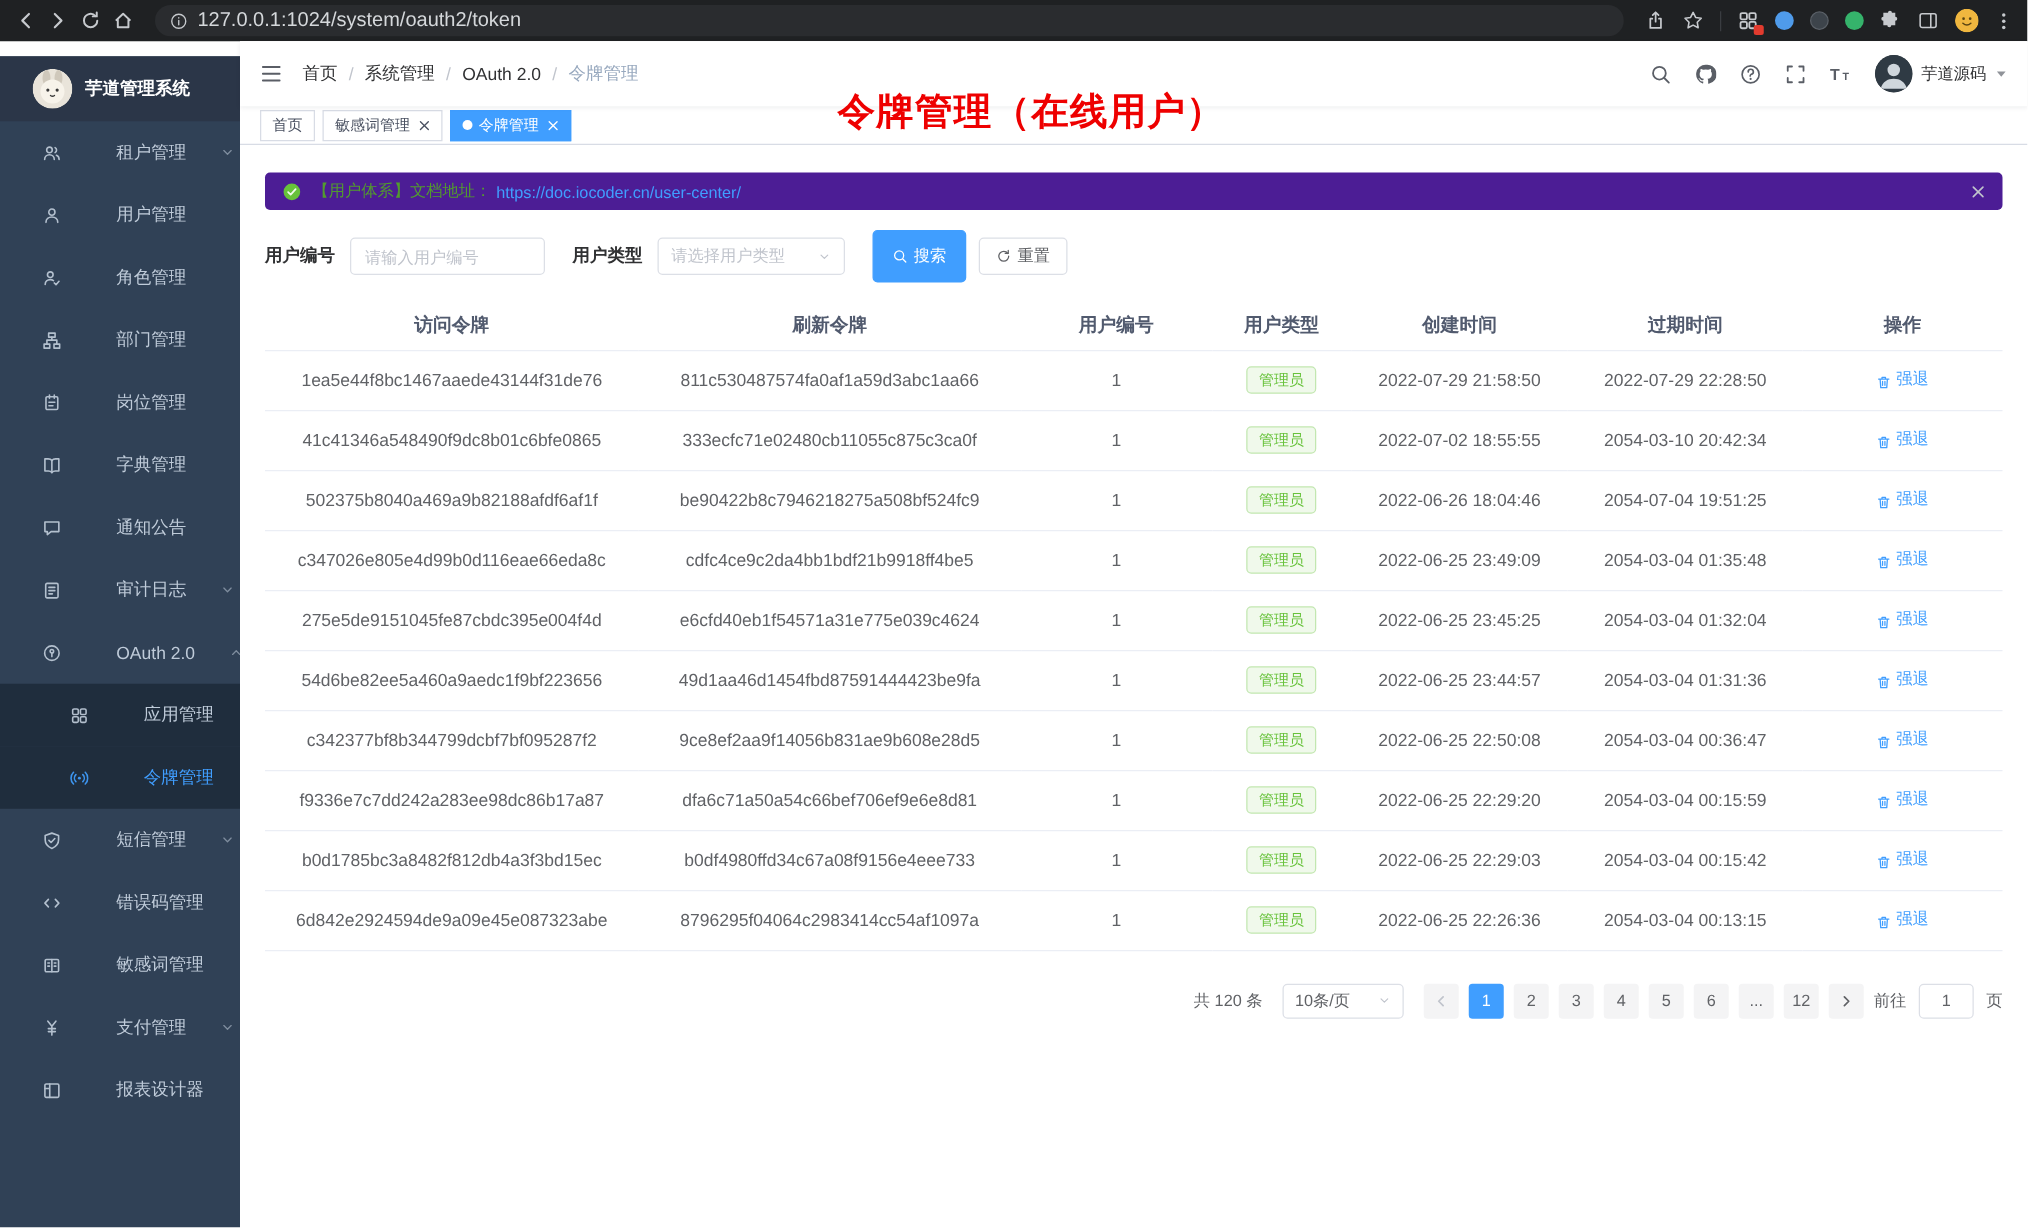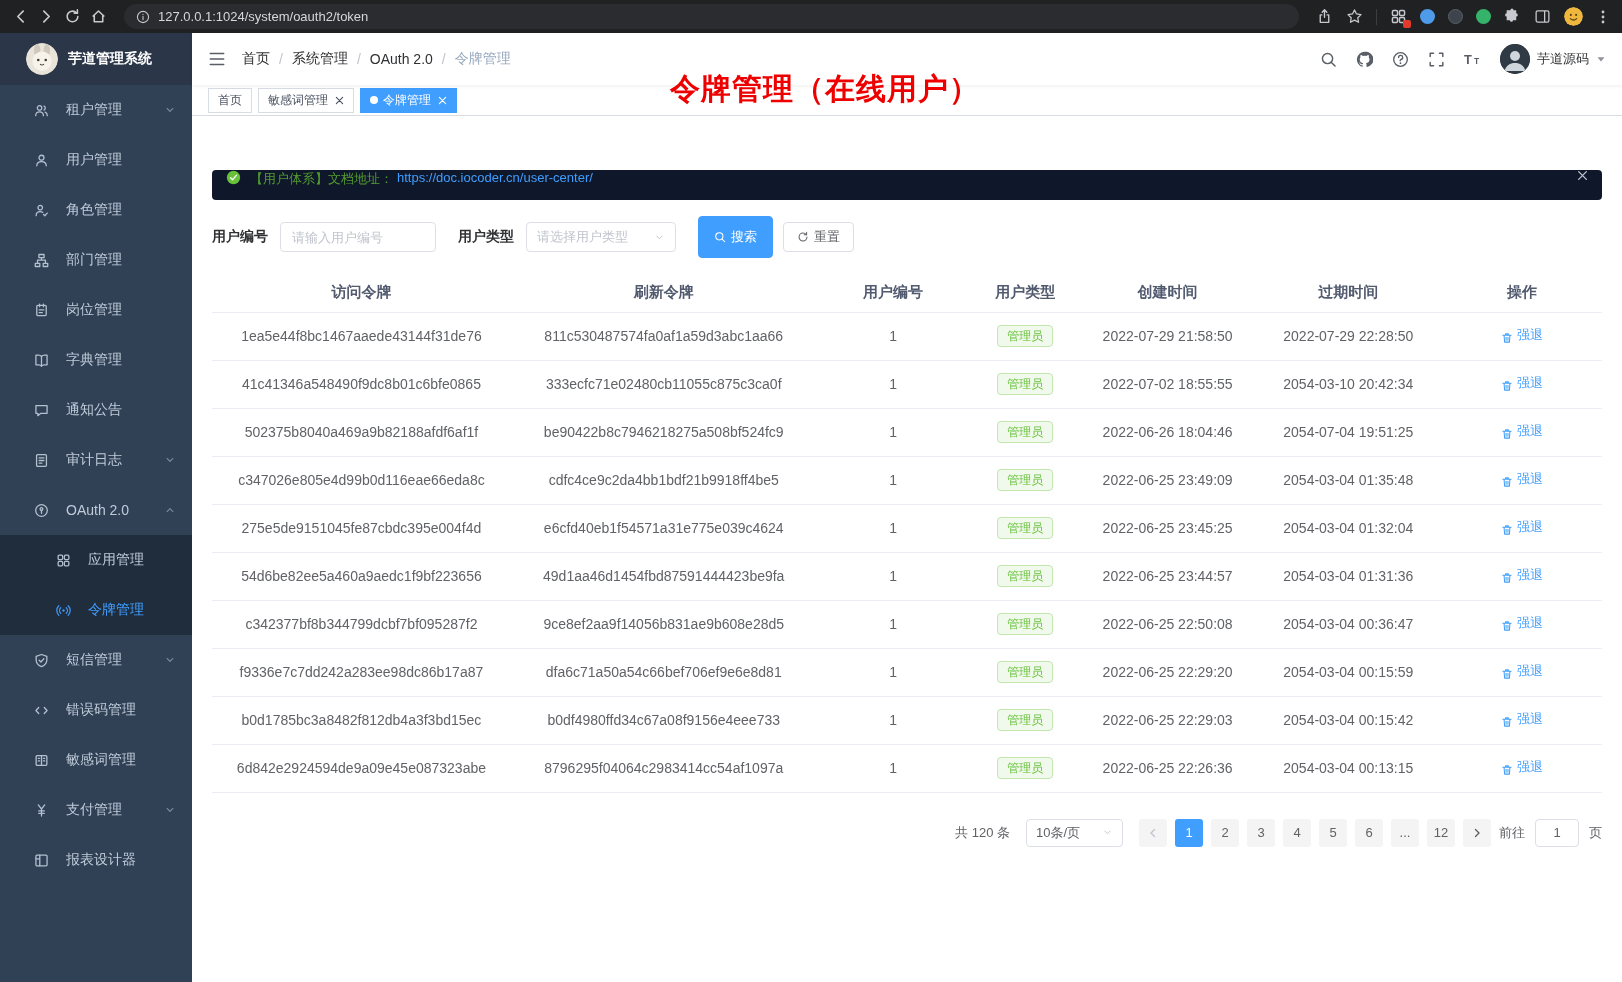--- a/index.html
+++ b/index.html
@@ -6,42 +6,42 @@
   html,body{width:1622px;height:982px;overflow:hidden;}
   body{font-family:"Liberation Sans","DejaVu Sans",sans-serif;background:#fff;}
   [data-icon],.ic{display:inline-flex;}
   [data-icon] svg,.ic svg,.chev svg,.tclose svg,.a-ic svg,.btn-ic svg,.sel-caret svg,.pnav-ic svg,.caret svg{width:100%;height:100%;display:block;}
 
   
   .browser-bar{height:33px;background:#1f2123;display:flex;align-items:center;gap:9px;padding:0 12px;color:#c6c9cd;}
   .b-ic{width:17px;height:17px;flex-shrink:0;cursor:pointer;}
   .b-ic.sm{width:14px;height:14px;}
   .url-box{flex:1;height:25px;border-radius:13px;background:#2a2c2f;display:flex;align-items:center;gap:8px;padding:0 12px;margin:0 8px;cursor:text;min-width:0;}
-  .url-text{font-size:13px;color:#d5d8db;white-space:nowrap;}
+  .url-text{font-size:16px;color:#d5d8db;white-space:nowrap;}
   .b-right{display:flex;align-items:center;gap:13px;}
   .b-sep{width:1px;height:16px;background:#3a3d41;}
   .ext-dot{width:15px;height:15px;border-radius:50%;cursor:pointer;}
   .ext-dot.blue{background:#4f9bea;}
   .ext-dot.dark{background:#3d444b;border:1px solid #5a6067;}
   .ext-dot.green{background:#35b36b;}
   .ext-badge-wrap{position:relative;display:inline-flex;cursor:pointer;}
   .ext-badge-wrap .badge{position:absolute;right:-4px;bottom:-3px;width:8px;height:8px;background:#e23b2e;border-radius:2px;}
   .b-avatar{width:19px;height:19px;border-radius:50%;overflow:hidden;cursor:pointer;}
   .b-avatar svg{width:100%;height:100%;display:block;}
   .b-dots{width:14px;height:16px;cursor:pointer;}
 
   
   .app{display:flex;height:949px;}
-  .sidebar{width:192px;flex-shrink:0;background:var(--sidebar-bg,#304156);display:flex;flex-direction:column;overflow:hidden;}
+  .sidebar{width:192px;flex-shrink:0;background:var(--sidebar-bg,#304156);display:flex;flex-direction:column;overflow:hidden;margin-top:12px;}
   .logo{height:52px;background:#2b3648;display:flex;align-items:center;gap:10px;padding-left:26px;cursor:pointer;flex-shrink:0;}
   .logo-img{width:32px;height:32px;border-radius:50%;overflow:hidden;flex-shrink:0;}
   .logo-img svg{width:100%;height:100%;display:block;}
   .logo-title{color:#fff;font-size:14px;font-weight:700;white-space:nowrap;}
   .menu{flex:1;}
-  .side-item{height:50px;display:flex;align-items:center;color:#bfcbd9;font-size:14px;padding:0 16px 0 34px;cursor:pointer;white-space:nowrap;}
+  .side-item{height:50px;display:flex;align-items:center;color:#bfcbd9;font-size:14px;padding:0 16px 0 34px;cursor:pointer;white-space:nowrap;gap:27px;}
   .side-item .ic{width:15px;height:15px;margin-right:17px;flex-shrink:0;opacity:.92;}
   .side-item.sub{padding-left:56px;background:var(--submenu-bg,#1f2d3d);}
   .side-item.active{color:var(--accent,#409eff);}
   .chev{width:12px;height:12px;margin-left:auto;opacity:.55;flex-shrink:0;}
   .chev.up{transform:rotate(180deg);}
 
   .main{flex:1;min-width:0;background:#fff;position:relative;display:flex;flex-direction:column;}
 
   
   .hd{height:52px;display:flex;align-items:center;padding:0 16px;flex-shrink:0;box-shadow:0 1px 4px rgba(0,21,41,.08);position:relative;z-index:3;background:#fff;}
@@ -63,21 +63,21 @@
   .tab{height:25px;display:inline-flex;align-items:center;gap:5px;padding:0 9px;border:1px solid #d8dce5;background:#fff;color:#495060;font-size:12px;cursor:pointer;white-space:nowrap;}
   .tab.active{background:var(--accent,#409eff);border-color:var(--accent,#409eff);color:#fff;}
   .tab .dot{width:8px;height:8px;border-radius:50%;background:#fff;display:inline-block;}
   .tclose{width:9px;height:9px;margin-left:2px;cursor:pointer;}
 
   
   .annotation{position:absolute;top:36px;left:478px;z-index:9;font-size:30px;font-weight:800;color:var(--annotation,#ee0000);letter-spacing:1px;pointer-events:none;white-space:nowrap;}
 
   
   .content{padding:22px 20px 0;flex:1;min-height:0;}
-  .alert{height:30px;background:#0f172a;border-radius:4px;display:flex;align-items:flex-start;padding:0 14px;font-size:13px;color:#529b2e;margin-top:32px;}
+  .alert{height:30px;background:#4c1d95;border-radius:4px;display:flex;align-items:center;padding:0 14px;font-size:13px;color:#529b2e;}
   .a-ic{width:15px;height:15px;margin-right:9px;flex-shrink:0;}
   .a-link{color:var(--accent,#409eff);text-decoration:none;margin-left:4px;cursor:pointer;}
   .a-close{width:11px;height:11px;margin-left:auto;color:#c0c4cc;cursor:pointer;}
 
   .filters{display:flex;align-items:center;margin-top:16px;}
   .f-label{font-size:14px;font-weight:700;color:#303133;margin-right:12px;white-space:nowrap;}
   .f-label.ml{margin-left:22px;}
   .f-input{width:156px;height:30px;border:1px solid #dcdfe6;border-radius:4px;padding:0 11px;font-size:13px;color:#606266;outline:none;font-family:inherit;}
   .f-input::placeholder{color:#c0c4cc;}
   .f-select{width:150px;height:30px;border:1px solid #dcdfe6;border-radius:4px;display:flex;align-items:center;justify-content:space-between;padding:0 10px;font-size:13px;color:#c0c4cc;cursor:pointer;}

